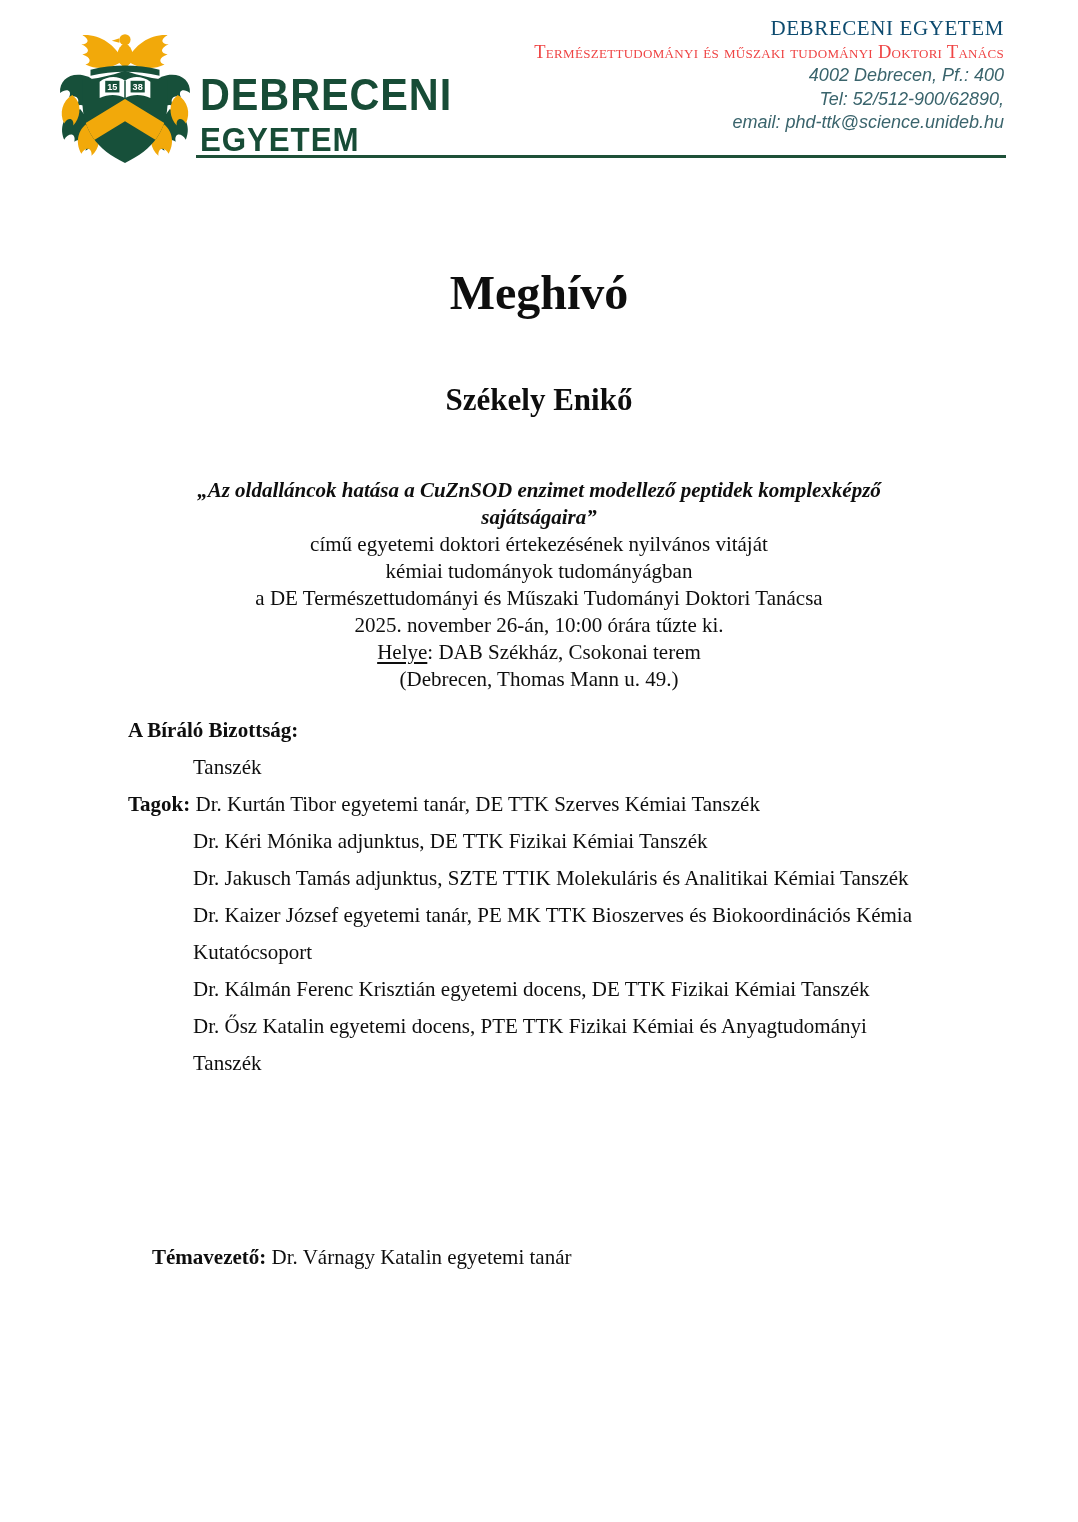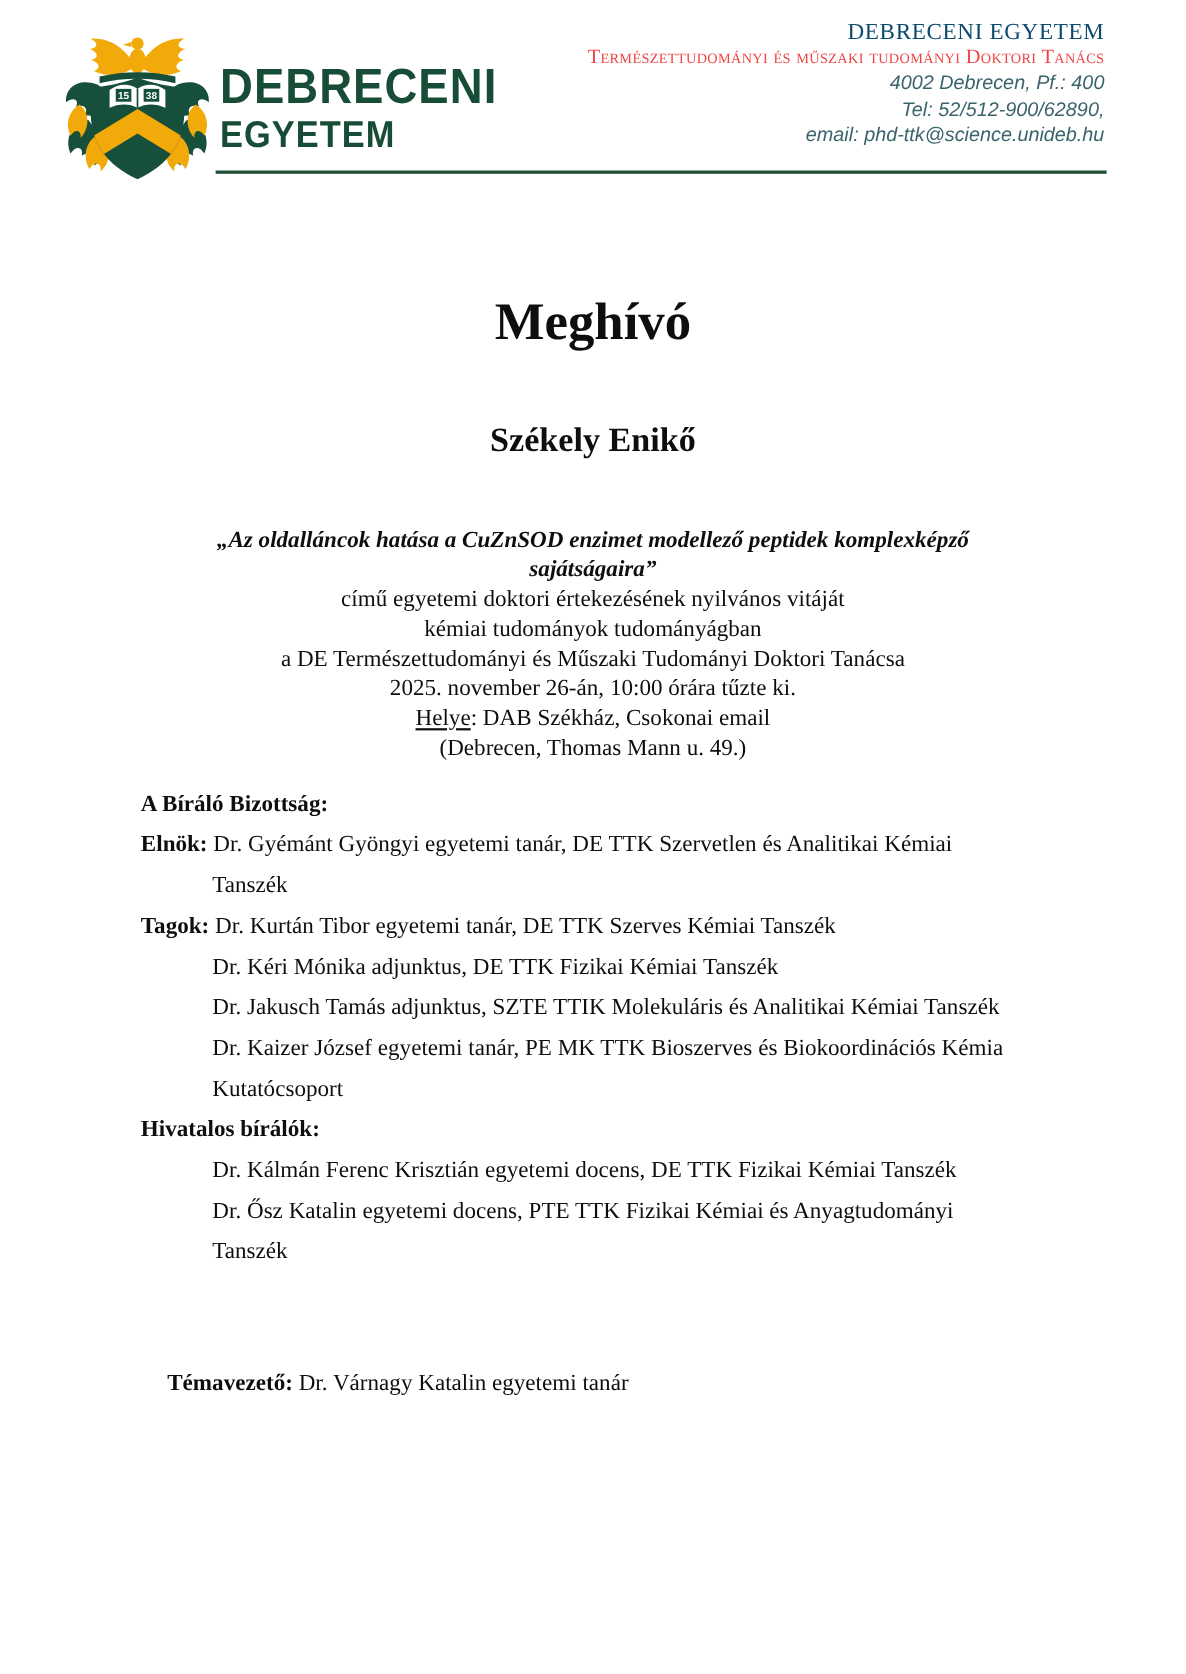--- a/index.html
+++ b/index.html
@@ -6,21 +6,21 @@
   .page{
     position:relative;
     width:1078px;height:1522px;
     background:#ffffff;
     font-family:"Liberation Serif","DejaVu Serif",serif;
     color:#0e0e0e;
     overflow:hidden;
   }
   
   .logo-svg{position:absolute;left:53px;top:24px;width:144px;height:142px;}
-  .wordmark{position:absolute;left:200px;top:56px;color:#174c36;
+  .wordmark{position:absolute;left:200px;top:72px;color:#174c36;
     font-family:"Liberation Sans","DejaVu Sans",sans-serif;font-weight:800;line-height:1;}
   .wordmark .wm1{display:inline-block;font-size:45px;transform:scaleX(.92);transform-origin:0 50%;letter-spacing:1px;}
   .wordmark .wm2{display:inline-block;font-size:34px;margin-top:5px;transform:scaleX(.92);transform-origin:0 50%;letter-spacing:1px;}
   .org{position:absolute;right:74px;top:16px;text-align:right;}
   .org-name{font-size:21px;color:#0c4a6e;letter-spacing:.6px;line-height:25px;}
   .org-council{font-size:18.5px;color:#ef4444;font-weight:400;font-variant:small-caps;letter-spacing:.3px;line-height:23px;}
   .org-contact{font-family:"Liberation Sans","DejaVu Sans",sans-serif;font-size:18px;color:#3a646c;line-height:23.5px;font-style:italic;}
   .rule{position:absolute;left:196px;top:155px;width:810px;height:3px;background:#1e5038;}
   
   .doc-title{position:absolute;left:0;top:265px;width:100%;text-align:center;
@@ -105,34 +105,32 @@
   <div class="doc-title">Meghívó</div>
   <div class="candidate">Székely Enikő</div>
 
   <div class="center-block">
     <div class="quote">„Az oldalláncok hatása a CuZnSOD enzimet modellező peptidek komplexképző</div>
     <div class="quote">sajátságaira”</div>
     <div>című egyetemi doktori értekezésének nyilvános vitáját</div>
     <div>kémiai tudományok tudományágban</div>
     <div>a DE Természettudományi és Műszaki Tudományi Doktori Tanácsa</div>
     <div class="bold-line">2025. november 26-án, 10:00 órára tűzte ki.</div>
-    <div class="bold-line"><span class="helye-underline">Helye</span><span>: DAB Székház, Csokonai email</span></div>
+    <div class="bold-line"><span class="helye-underline">Helye</span><span>: DAB Székház, Csokonai terem</span></div>
     <div class="bold-line">(Debrecen, Thomas Mann u. 49.)</div>
   </div>
 
   <div class="committee">
     <div class="c-heading">A Bíráló Bizottság:</div>
-    <div class="c-row"><span class="lbl">Elnök:</span><span> Dr. Gyémánt Gyöngyi egyetemi tanár, DE TTK Szervetlen és Analitikai Kémiai</span></div>
     <div class="c-row c-indent"><span>Tanszék</span></div>
     <div class="c-row"><span class="lbl">Tagok:</span><span> Dr. Kurtán Tibor egyetemi tanár, DE TTK Szerves Kémiai Tanszék</span></div>
     <div class="c-row c-indent"><span>Dr. Kéri Mónika adjunktus, DE TTK Fizikai Kémiai Tanszék</span></div>
     <div class="c-row c-indent"><span>Dr. Jakusch Tamás adjunktus, SZTE TTIK Molekuláris és Analitikai Kémiai Tanszék</span></div>
     <div class="c-row c-indent"><span>Dr. Kaizer József egyetemi tanár, PE MK TTK Bioszerves és Biokoordinációs Kémia</span></div>
     <div class="c-row c-indent"><span>Kutatócsoport</span></div>
-    <div class="c-heading">Hivatalos bírálók:</div>
     <div class="c-row c-indent"><span>Dr. Kálmán Ferenc Krisztián egyetemi docens, DE TTK Fizikai Kémiai Tanszék</span></div>
     <div class="c-row c-indent"><span>Dr. Ősz Katalin egyetemi docens, PTE TTK Fizikai Kémiai és Anyagtudományi</span></div>
     <div class="c-row c-indent"><span>Tanszék</span></div>
   </div>
 
   <div class="supervisor"><span class="lbl">Témavezető:</span><span> Dr. Várnagy Katalin egyetemi tanár</span></div>
 
 </div>
 
 </body></html>

